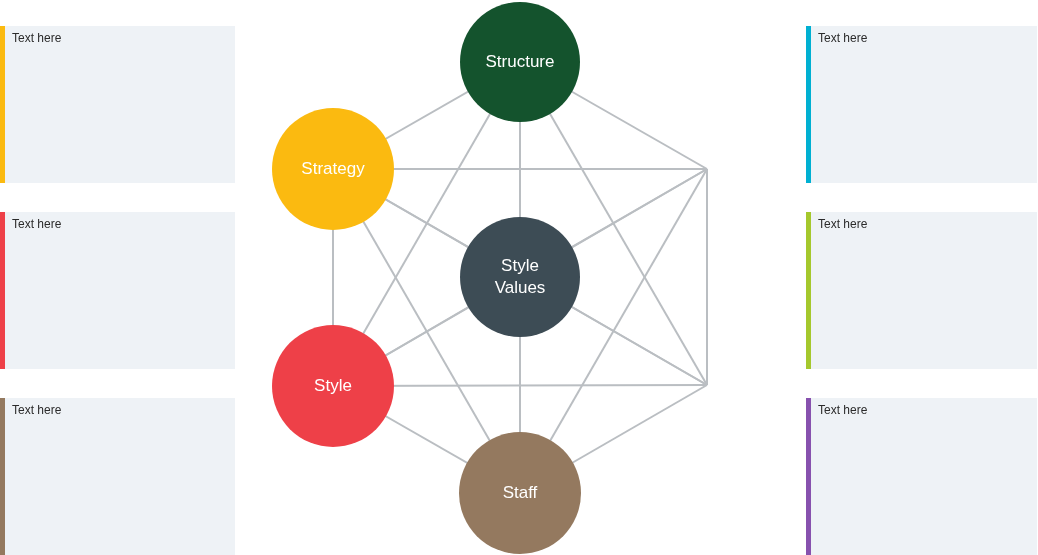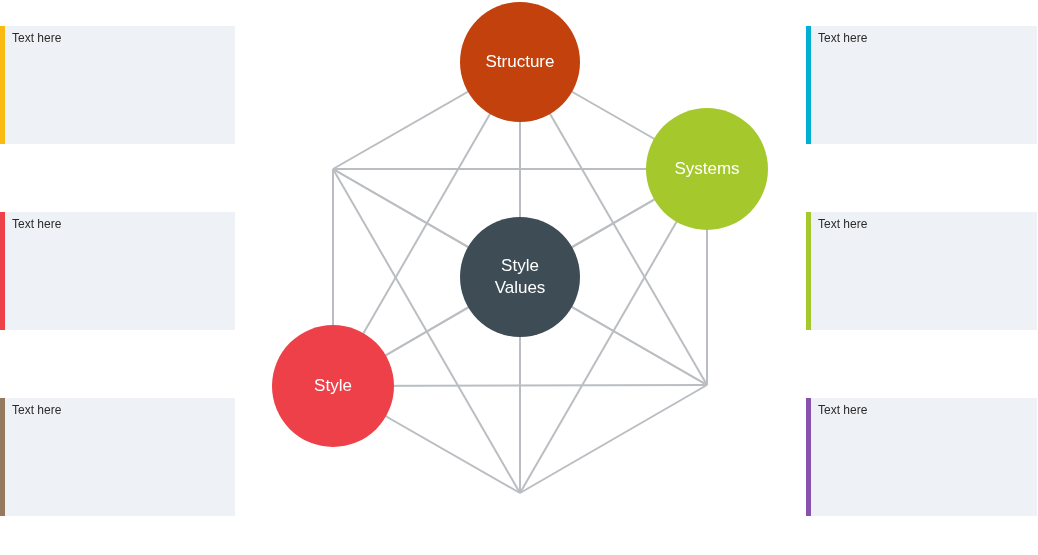--- a/index.html
+++ b/index.html
@@ -34,21 +34,21 @@
   .node-label {
     color: #ffffff;
     font-size: 17px;
     line-height: 1.3;
     max-width: 92px;
     display: inline-block;
   }
   .note {
     position: absolute;
     width: 235px;
-    height: 118px;
+    height: 157px;
     background: #eef2f6;
     border-left: 5px solid #cccccc;
     box-sizing: border-box;
     z-index: 1;
   }
   .note-text {
     display: block;
     padding: 4px 0 0 7px;
     font-size: 12px;
     color: #2b2b2b;
@@ -83,31 +83,34 @@
       <line x1="707" y1="169" x2="707" y2="385" stroke="#babec2" stroke-width="2"></line>
       <line x1="707" y1="169" x2="520" y2="493" stroke="#babec2" stroke-width="2"></line>
       <line x1="520" y1="277" x2="333" y2="386" stroke="#babec2" stroke-width="2"></line>
       <line x1="520" y1="277" x2="707" y2="385" stroke="#babec2" stroke-width="2"></line>
       <line x1="520" y1="277" x2="520" y2="493" stroke="#babec2" stroke-width="2"></line>
       <line x1="333" y1="386" x2="707" y2="385" stroke="#babec2" stroke-width="2"></line>
       <line x1="333" y1="386" x2="520" y2="493" stroke="#babec2" stroke-width="2"></line>
       <line x1="707" y1="385" x2="520" y2="493" stroke="#babec2" stroke-width="2"></line>
     </svg>
 
-  <div class="node" style="left: 460px; top: 2px; height: 120px; width: 120px; background: #c2410c;">
+  <div class="node" style="left: 460px; top: 2px; height: 120px; width: 120px; background: #14532d;">
     <span class="node-label">Structure</span>
   </div>
-  <div class="node" style="left: 646px; top: 108px; height: 122px; width: 122px; background: rgb(165, 200, 45);">
-    <span class="node-label">Systems</span>
+  <div class="node" style="left: 272px; top: 108px; height: 122px; width: 122px; background: rgb(251, 186, 16);">
+    <span class="node-label">Strategy</span>
   </div>
   <div class="node" style="left: 460px; top: 217px; height: 120px; width: 120px; background: rgb(61, 76, 85);">
     <span class="node-label">Style Values</span>
   </div>
   <div class="node" style="left: 272px; top: 325px; height: 122px; width: 122px; background: rgb(238, 64, 72);">
     <span class="node-label">Style</span>
+  </div>
+  <div class="node" style="left: 459px; top: 432px; height: 122px; width: 122px; background: rgb(148, 121, 95);">
+    <span class="node-label">Staff</span>
   </div>
 
   <div class="note nL0" style="border-left-color: rgb(251, 186, 16);">
     <span class="note-text">Text here</span>
   </div>
   <div class="note nL1" style="border-left-color: rgb(238, 64, 72);">
     <span class="note-text">Text here</span>
   </div>
   <div class="note nL2" style="border-left-color: rgb(148, 121, 95);">
     <span class="note-text">Text here</span>

